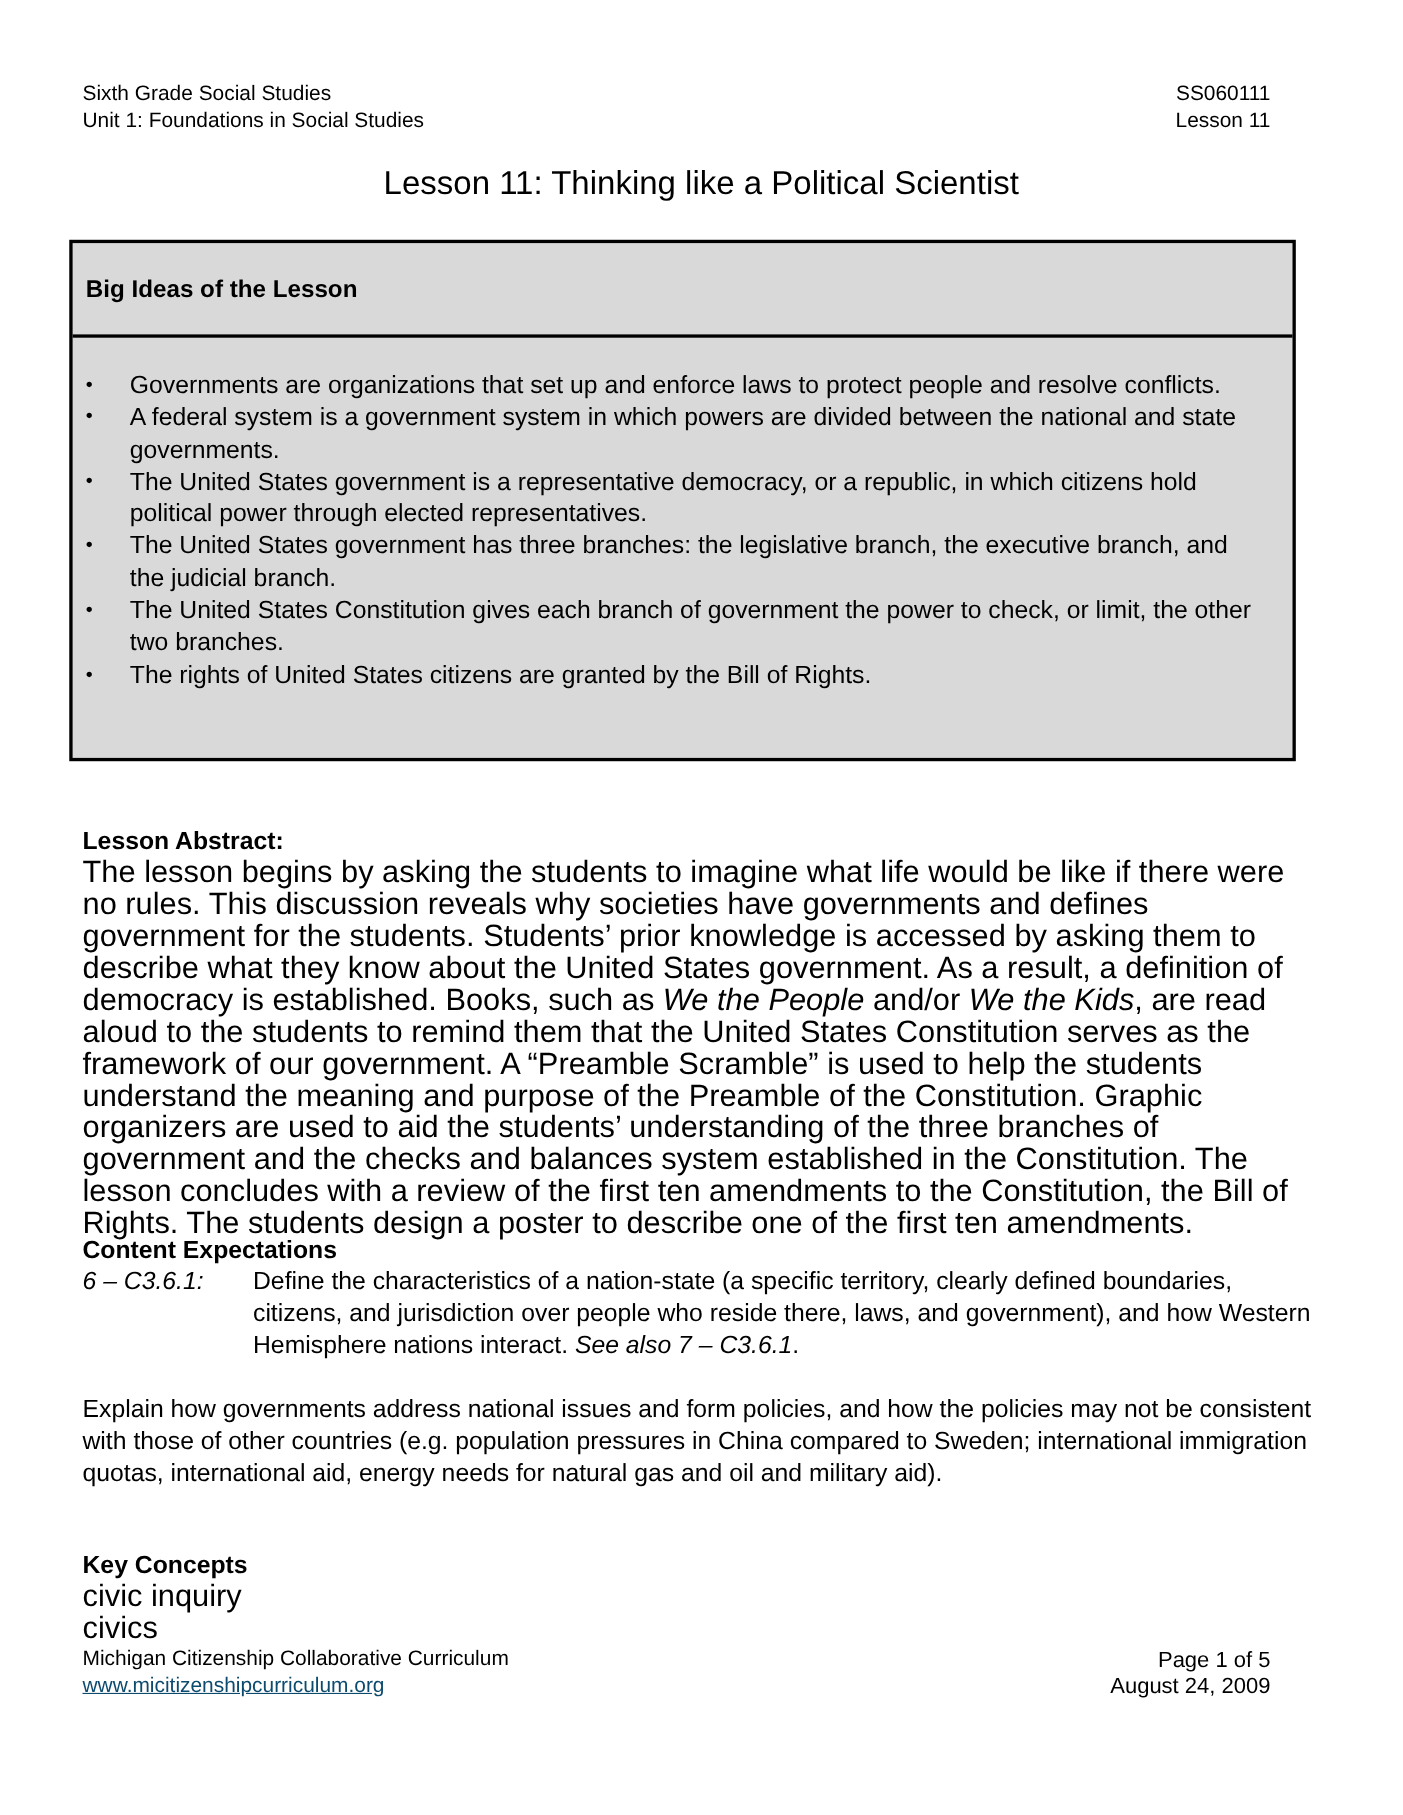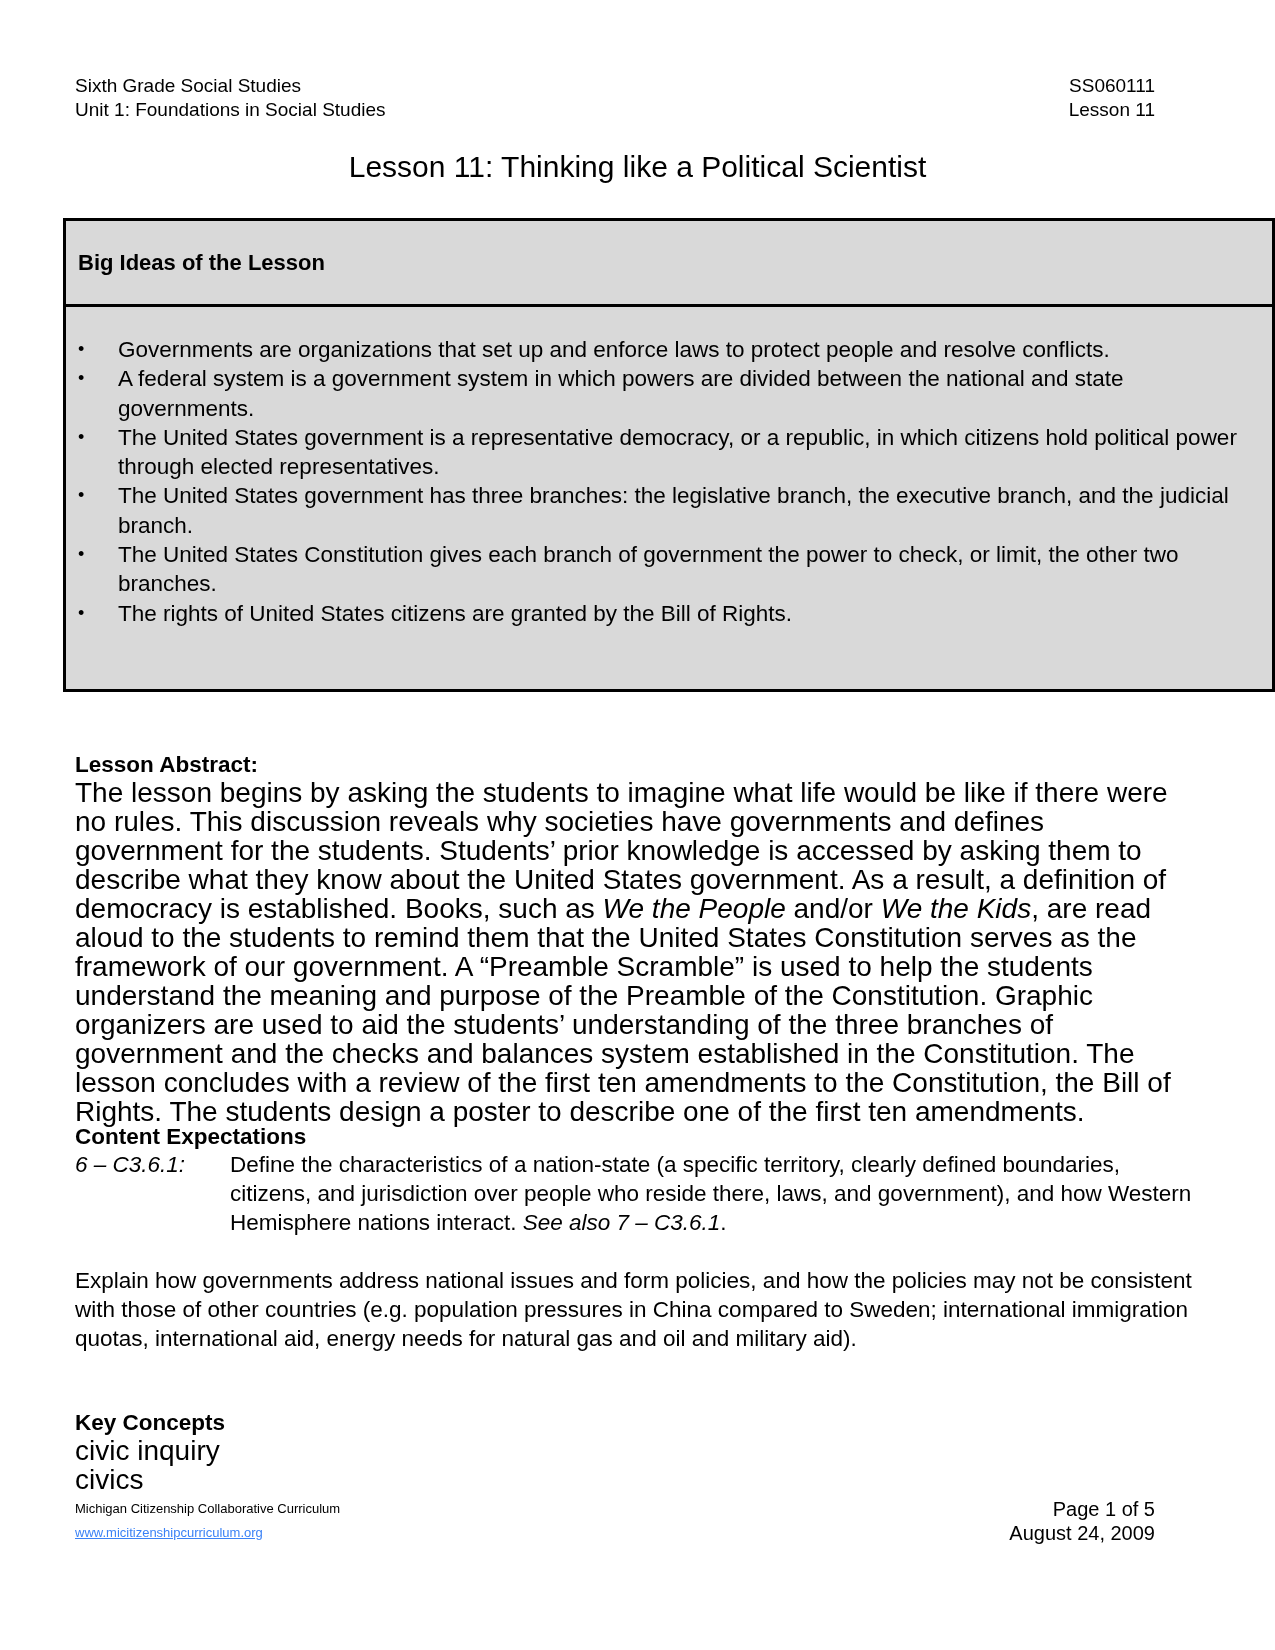--- a/index.html
+++ b/index.html
@@ -4,41 +4,41 @@
 <style>
   html, body { margin: 0; padding: 0; background: #ffffff; }
   body { width: 1275px; height: 1650px; position: relative; overflow: hidden;
          font-family: "Liberation Sans", sans-serif; color: #000; }
   .abs { position: absolute; }
   .hdr { font-size: 19px; line-height: 24px; }
   .hdr-left { left: 75px; top: 74px; }
   .hdr-right { right: 120px; top: 74px; text-align: right; }
   .title { left: 0; width: 1275px; top: 150px; text-align: center;
            font-size: 30px; font-weight: normal; }
-  .box { left: 63px; top: 218px; width: 1212px; height: 474px;
+  .box { left: 63px; top: 218px; width: 1115px; height: 474px;
          border: 3px solid #000; background: #d9d9d9; box-sizing: border-box; }
   .box-head { height: 86px; border-bottom: 3px solid #000; box-sizing: border-box;
               display: flex; align-items: center; padding-left: 12px;
               font-size: 22px; font-weight: bold; }
   .box-body { padding: 28px 30px 0 10px; }
   .bullet-list { list-style: none; margin: 0; padding: 0; }
   .bullet-list li { position: relative; padding-left: 42px; font-size: 22.5px;
                     line-height: 29.3px; }
   .bullet-list li .dot { position: absolute; left: 2px; top: 0; font-size: 18px; }
   .section-title { font-size: 22.5px; font-weight: bold; margin-top: 30px; }
   .para { font-size: 28px; line-height: 29px; }
   .abstract { left: 75px; top: 722px; width: 1120px; }
   .content { left: 75px; top: 1094px; width: 1120px; }
   .ce-row { display: flex; font-size: 22.5px; line-height: 29px; }
   .ce-code { width: 155px; font-style: italic; flex-shrink: 0; }
   .ce-text { flex: 1; }
   .key { left: 75px; top: 1380px; }
-  .footer-left { left: 75px; top: 1497px; font-size: 13px; line-height: 24px; }
+  .footer-left { left: 75px; top: 1497px; font-size: 19px; line-height: 24px; }
   .footer-right { right: 120px; top: 1497px; font-size: 20px; line-height: 24px; text-align: right; }
-  .link { color: #3b82f6; text-decoration: underline; }
+  .link { color: #0c4a6e; text-decoration: underline; }
   i { font-style: italic; }
 </style>
 </head>
 <body>
 
 <div class="abs hdr hdr-left">
   <div>Sixth Grade Social Studies</div>
   <div>Unit 1: Foundations in Social Studies</div>
 </div>
 <div class="abs hdr hdr-right">

